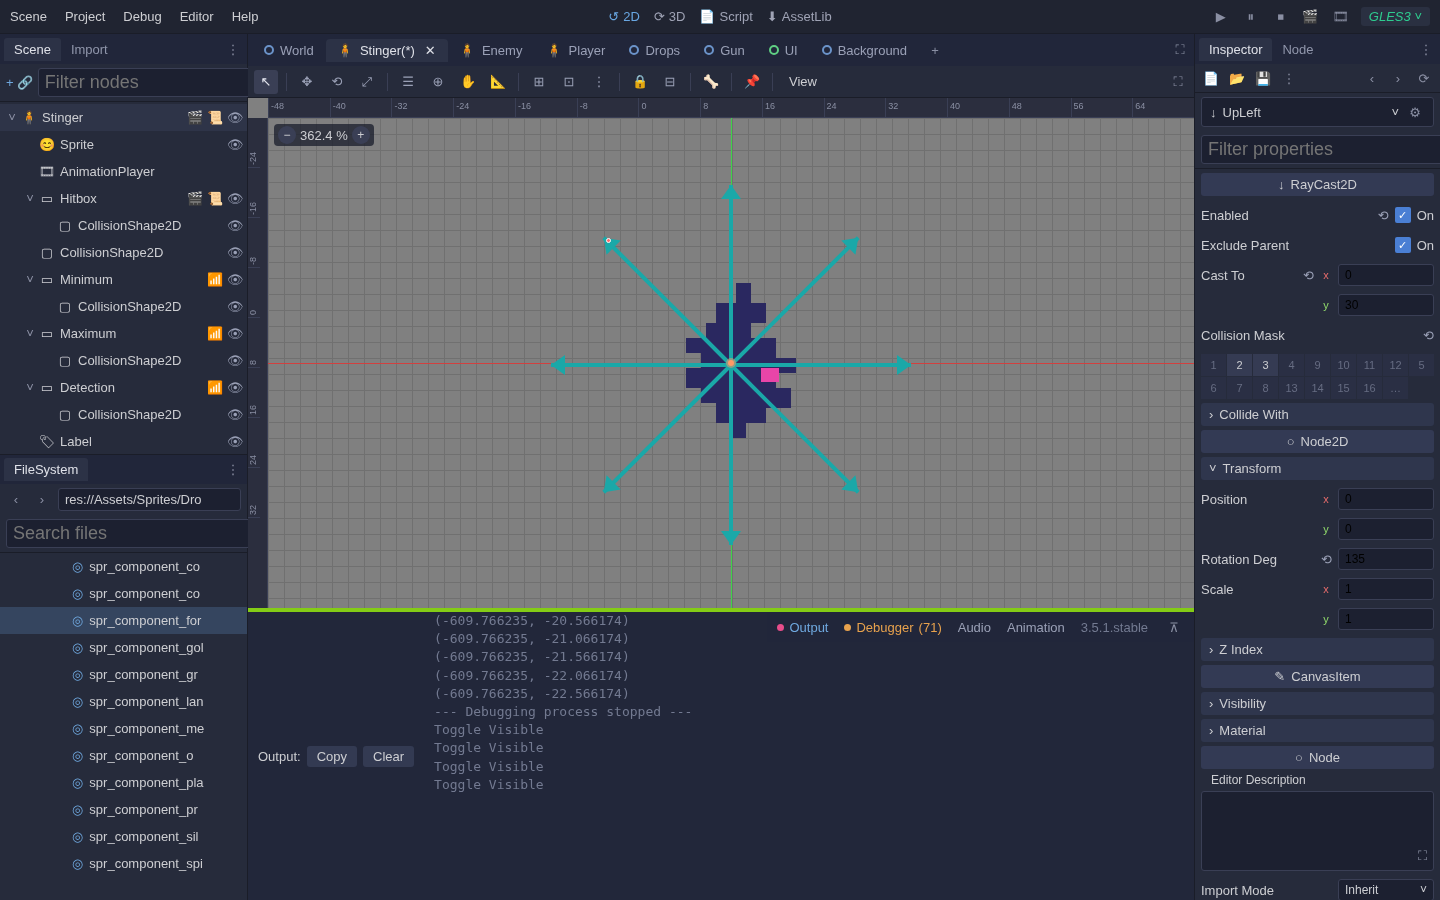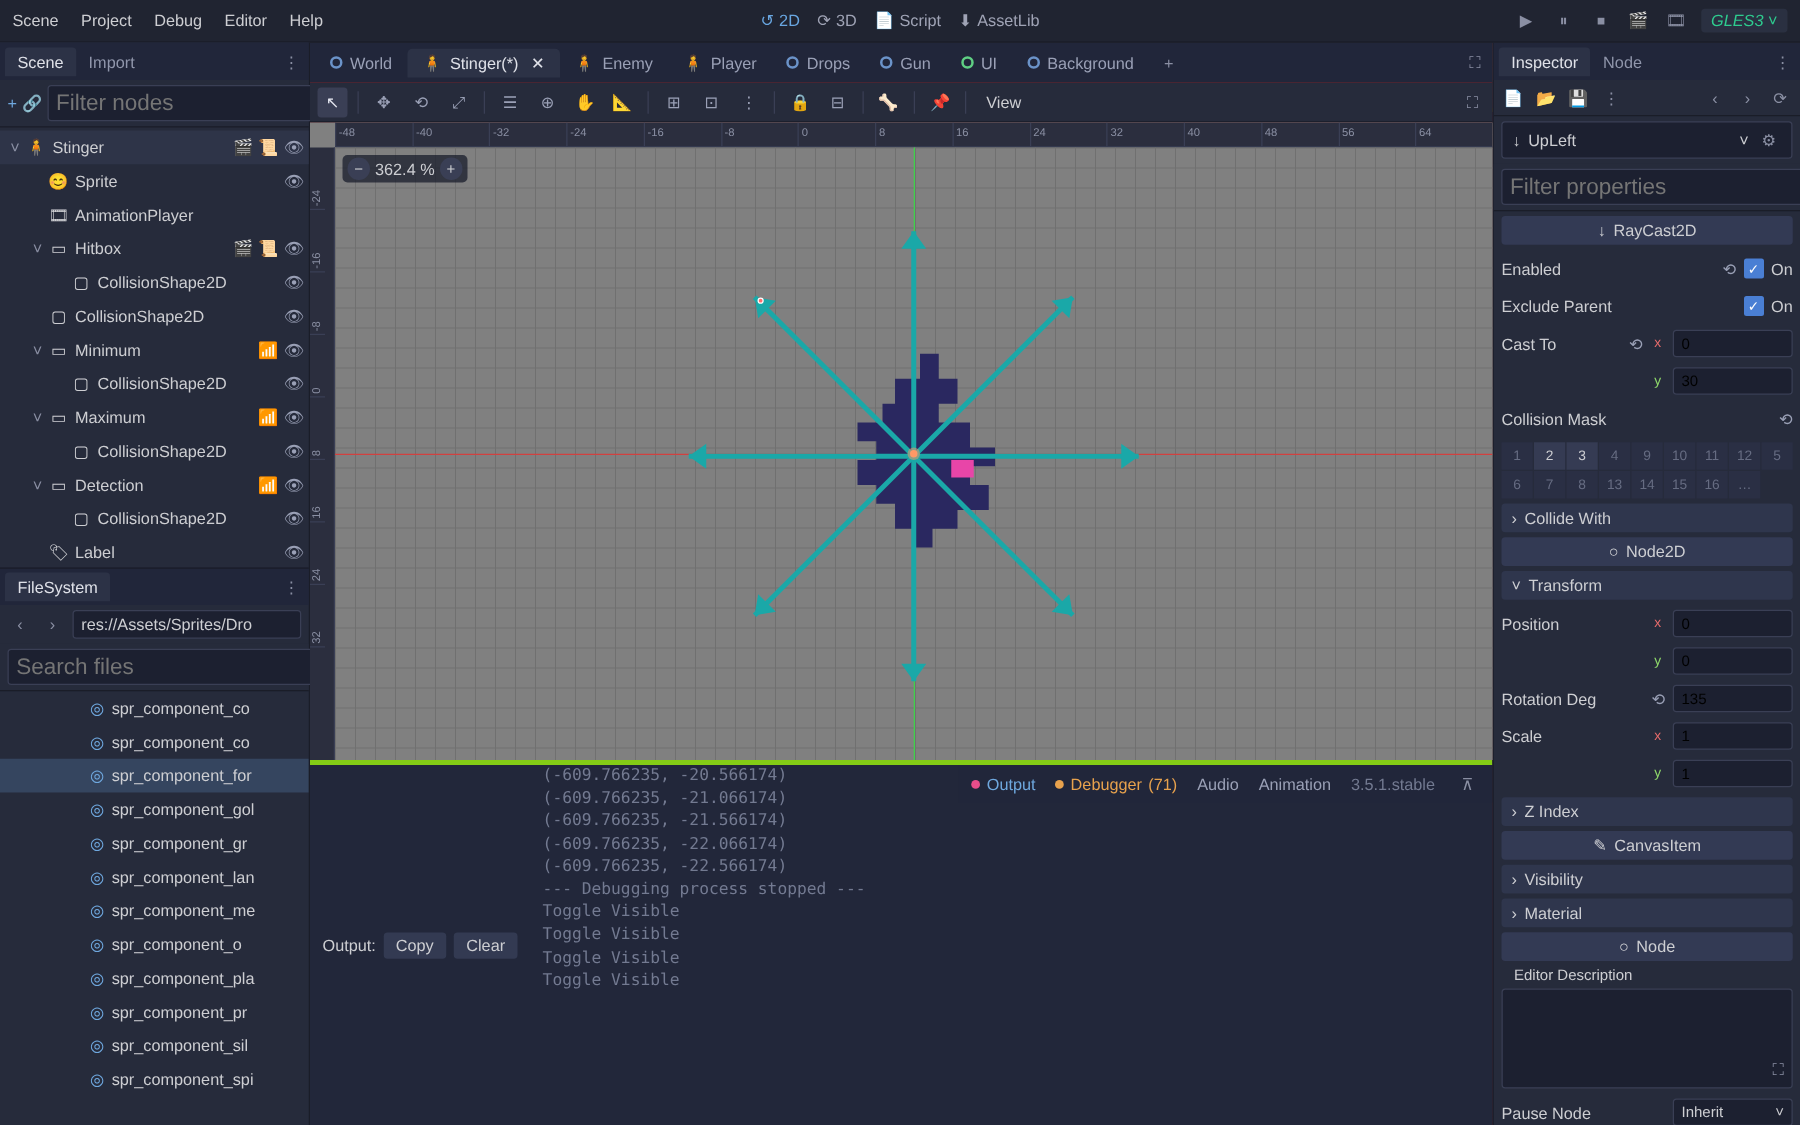--- a/index.html
+++ b/index.html
@@ -565,21 +565,21 @@
     <div class="section-hdr">› <span>Z Index</span></div>
     <div class="section-hdr center">✎ <span>CanvasItem</span></div>
     <div class="section-hdr">› <span>Visibility</span></div>
     <div class="section-hdr">› <span>Material</span></div>
     <div class="section-hdr center">○ <span>Node</span></div>
     <div style="font-size:12px;margin:2px 10px">Editor Description</div>
     <div class="desc-box">
           <span style="position:absolute;right:6px;bottom:6px;color:#8a8fa3">⛶</span>
         </div>
     <div class="prop-row">
-          <span class="prop-label">Pause Node</span>
+          <span class="prop-label">Import Mode</span>
           <div class="prop-val" style="display:flex;align-items:center">
             <span>Inherit</span>
             <span style="margin-left:auto">˅</span>
           </div>
         </div>
     <div class="prop-row"></div>
   </div>
 </div>
 </div>
 

